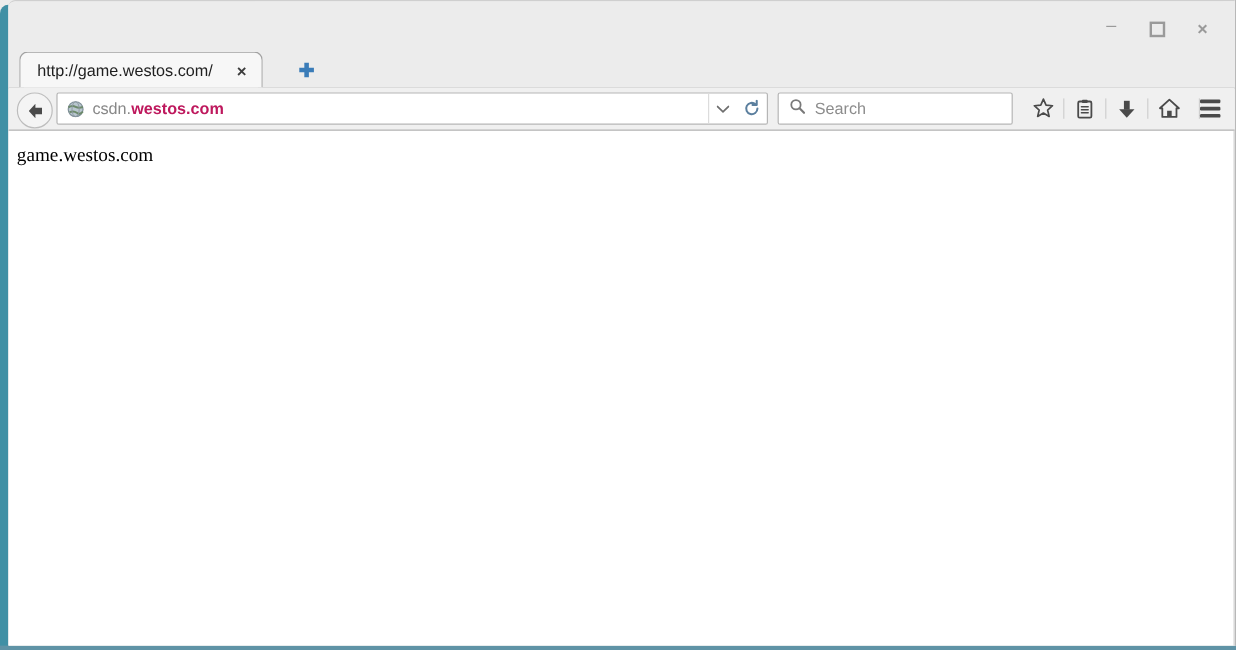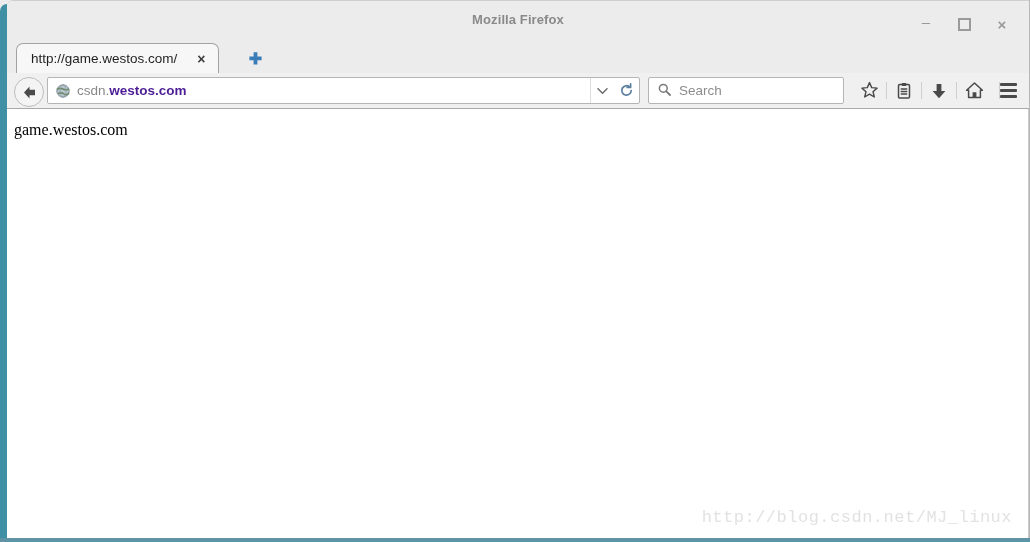--- a/index.html
+++ b/index.html
@@ -175,21 +175,21 @@
     margin-left: 8px;
     margin-right: 7px;
     display: flex;
     align-items: center;
   }
   .url-text {
     font-size: 13.5px;
     color: #888888;
     white-space: nowrap;
   }
-  .url-text b { color: #4c1d95; font-weight: bold; }
+  .url-text b { color: #be185d; font-weight: bold; }
   .url-actions {
     margin-left: auto;
     display: flex;
     align-items: center;
     height: 100%;
   }
   .url-drop {
     width: 22px;
     display: flex; align-items: center; justify-content: center;
     color: #6e6e6e; font-size: 9px;
@@ -280,21 +280,20 @@
 
 <div id="browser-window">
 
   <div class="frame-left"></div>
   <div class="frame-bottom"></div>
   <div class="frame-right"></div>
 
   <div class="chrome">
 
     <div class="titlebar">
-      <div class="title-text">Mozilla Firefox</div>
 
       <div class="wincontrols">
         <div class="wc-btn wc-min">
           <span>–</span>
         </div>
         <div class="wc-btn">
           <span class="wc-max-box"></span>
         </div>
         <div class="wc-btn wc-close">
           <span>×</span>
@@ -392,17 +391,16 @@
 
       <div class="menubtn">
         <span class="mbar"></span>
         <span class="mbar"></span>
         <span class="mbar"></span>
       </div>
     </div>
 
     <div class="content">
       <div class="page-text">game.westos.com</div>
-      <div class="watermark">http://blog.csdn.net/MJ_linux</div>
     </div>
 
   </div>
 </div>
 
 </body></html>

